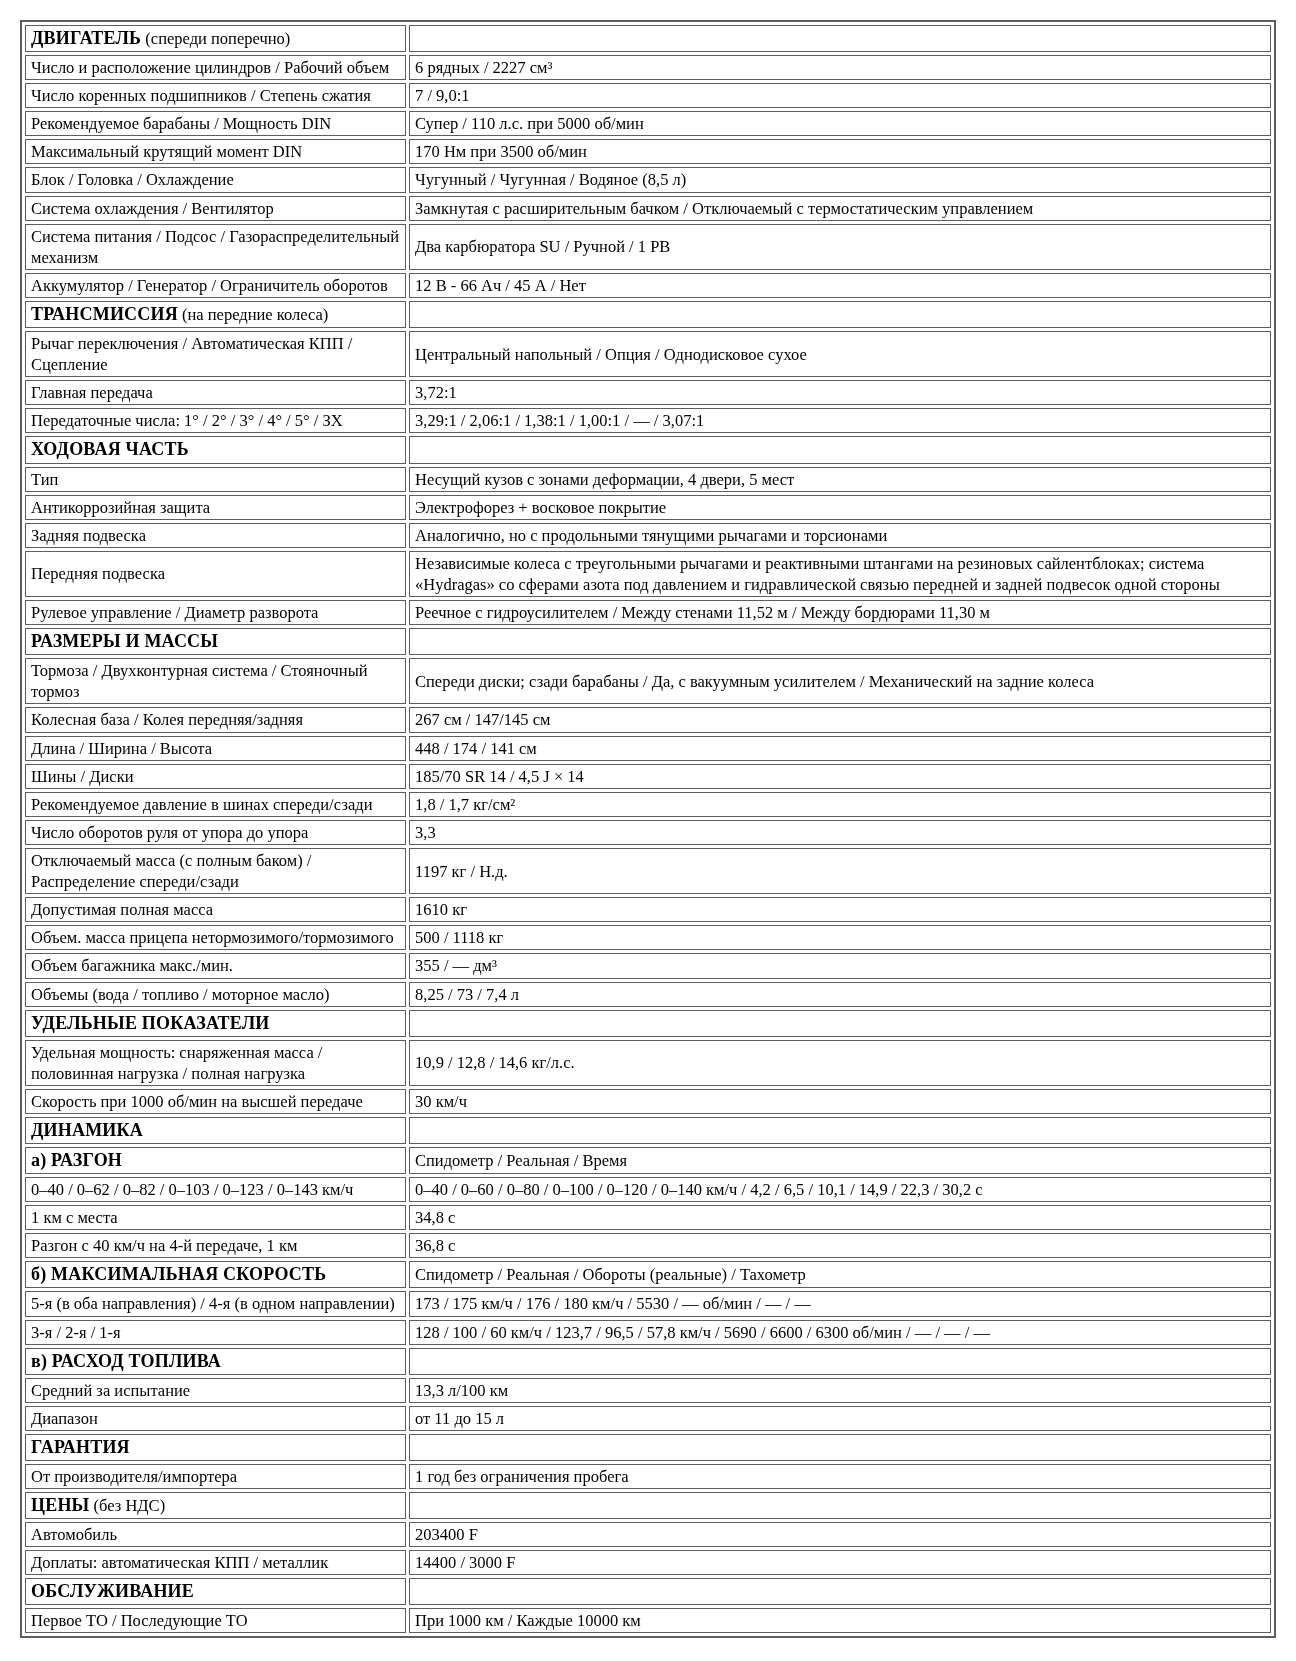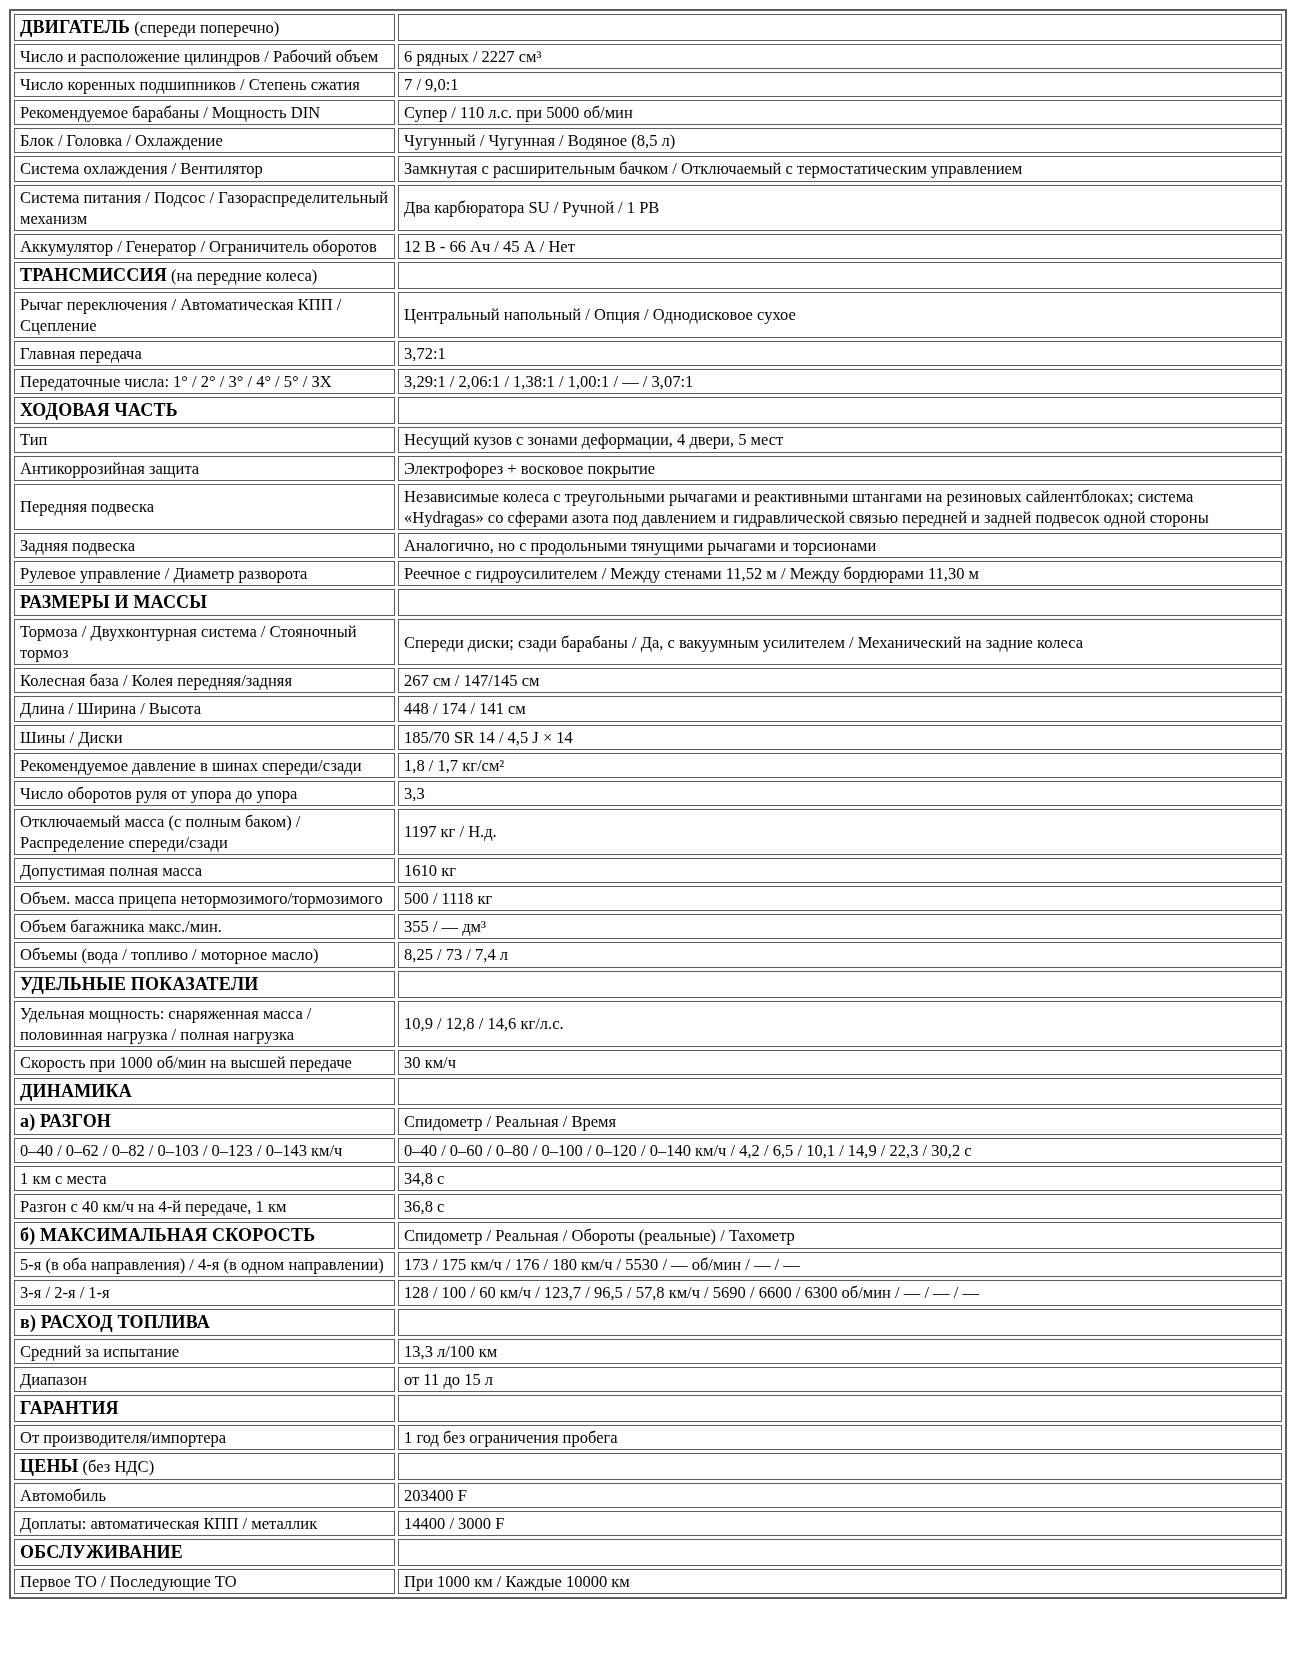--- a/index.html
+++ b/index.html
@@ -5,21 +5,21 @@
   html, body {
     margin: 0;
     padding: 0;
     background: #ffffff;
     color: #000000;
     font-family: "Liberation Serif", "DejaVu Serif", serif;
   }
   .page {
     width: 1296px;
     box-sizing: border-box;
-    padding: 9px;
+    padding: 20px;
   }
   table.specs {
     width: 100%;
     box-sizing: border-box;
     border-collapse: separate;
     border-spacing: 3px;
     border: 2px solid #5e5e5e;
     background: #ffffff;
     table-layout: fixed;
   }
@@ -60,20 +60,24 @@
         </tr>
         <tr>
           <td><span class="plain">Число коренных подшипников / Степень сжатия</span></td>
           <td><span class="plain">7 / 9,0:1</span></td>
         </tr>
         <tr>
           <td><span class="plain">Рекомендуемое барабаны / Мощность DIN</span></td>
           <td><span class="plain">Супер / 110 л.с. при 5000 об/мин</span></td>
         </tr>
         <tr>
+          <td><span class="plain">Максимальный крутящий момент DIN</span></td>
+          <td><span class="plain">170 Нм при 3500 об/мин</span></td>
+        </tr>
+        <tr>
           <td><span class="plain">Блок / Головка / Охлаждение</span></td>
           <td><span class="plain">Чугунный / Чугунная / Водяное (8,5 л)</span></td>
         </tr>
         <tr>
           <td><span class="plain">Система охлаждения / Вентилятор</span></td>
           <td><span class="plain">Замкнутая с расширительным бачком / Отключаемый с термостатическим управлением</span></td>
         </tr>
         <tr>
           <td><span class="plain">Система питания / Подсос / Газораспределительный механизм</span></td>
           <td><span class="plain">Два карбюратора SU / Ручной / 1 РВ</span></td>
@@ -104,26 +108,26 @@
         </tr>
         <tr>
           <td><span class="plain">Тип</span></td>
           <td><span class="plain">Несущий кузов с зонами деформации, 4 двери, 5 мест</span></td>
         </tr>
         <tr>
           <td><span class="plain">Антикоррозийная защита</span></td>
           <td><span class="plain">Электрофорез + восковое покрытие</span></td>
         </tr>
         <tr>
+          <td><span class="plain">Задняя подвеска</span></td>
+          <td><span class="plain">Аналогично, но с продольными тянущими рычагами и торсионами</span></td>
+        </tr>
+        <tr>
           <td><span class="plain">Передняя подвеска</span></td>
           <td><span class="plain">Независимые колеса с треугольными рычагами и реактивными штангами на резиновых сайлентблоках; система «Hydragas» со сферами азота под давлением и гидравлической связью передней и задней подвесок одной стороны</span></td>
-        </tr>
-        <tr>
-          <td><span class="plain">Задняя подвеска</span></td>
-          <td><span class="plain">Аналогично, но с продольными тянущими рычагами и торсионами</span></td>
         </tr>
         <tr>
           <td><span class="plain">Рулевое управление / Диаметр разворота</span></td>
           <td><span class="plain">Реечное с гидроусилителем / Между стенами 11,52 м / Между бордюрами 11,30 м</span></td>
         </tr>
         <tr>
           <td><span class="sec">РАЗМЕРЫ И МАССЫ</span></td>
           <td></td>
         </tr>
         <tr>

